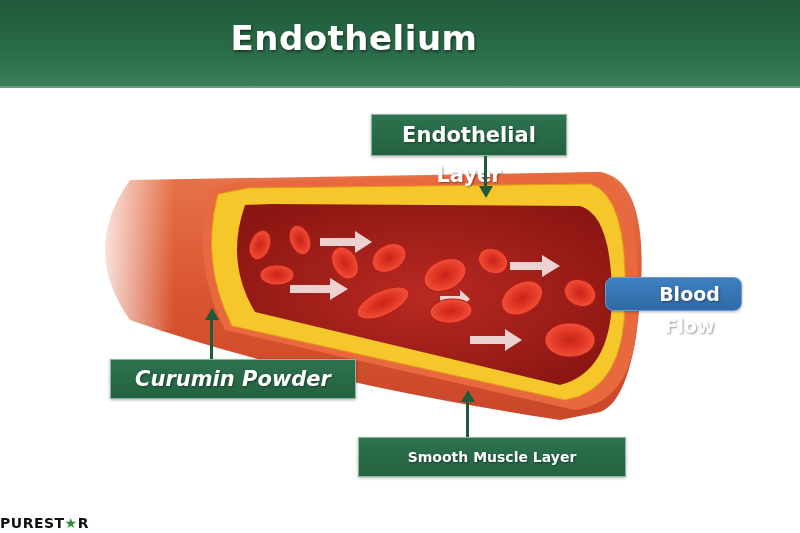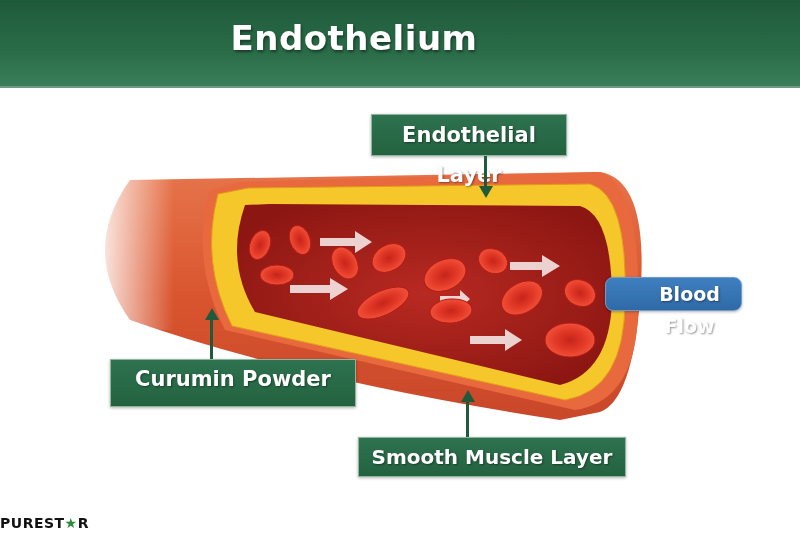--- a/index.html
+++ b/index.html
@@ -89,27 +89,27 @@
 <div class="label" style="left:371px; top:114px; width:196px; height:42px; font-size:21px; line-height:40px;">
   <span>Endothelial Layer</span>
 </div>
 <div class="arrow-line" style="left:484px; top:156px; height:30px;"></div>
 <div class="arrow-head-down" style="left:478.5px; top:186px;"></div>
 
 <div class="label label-blue" style="left:605px; top:277px; width:137px; height:34px; font-size:19px; line-height:32px;">
   <span>Blood Flow</span>
 </div>
 
-<div class="label" style="left:110px; top:359px; width:246px; height:48px; font-size:21px; line-height:38px;">
+<div class="label" style="left:110px; top:359px; width:246px; height:40px; font-size:21px; line-height:38px;font-style:italic;">
   <span>Curumin Powder</span>
 </div>
 <div class="arrow-line" style="left:210px; top:320px; height:39px;"></div>
 <div class="arrow-head-up" style="left:204.5px; top:308px;"></div>
 
-<div class="label" style="left:358px; top:437px; width:268px; height:40px; font-size:20px; line-height:38px;">
+<div class="label" style="left:358px; top:437px; width:268px; height:40px; font-size:14px; line-height:38px;">
   <span>Smooth Muscle Layer</span>
 </div>
 <div class="arrow-line" style="left:466px; top:401px; height:36px;"></div>
 <div class="arrow-head-up" style="left:460.5px; top:390px;"></div>
 
 <div class="logo">
   <span>PUREST</span><span class="star">★</span><span>R</span>
 </div>
 
 </body></html>

